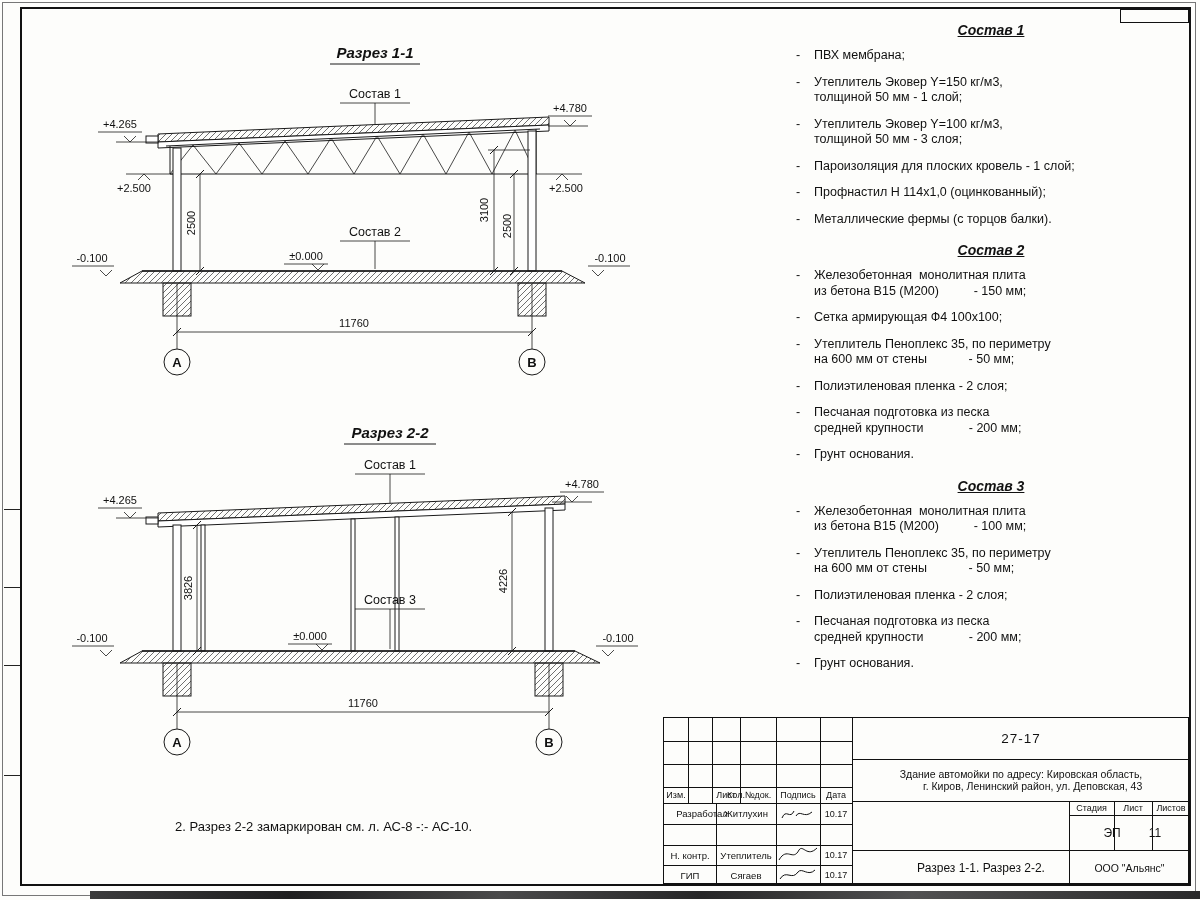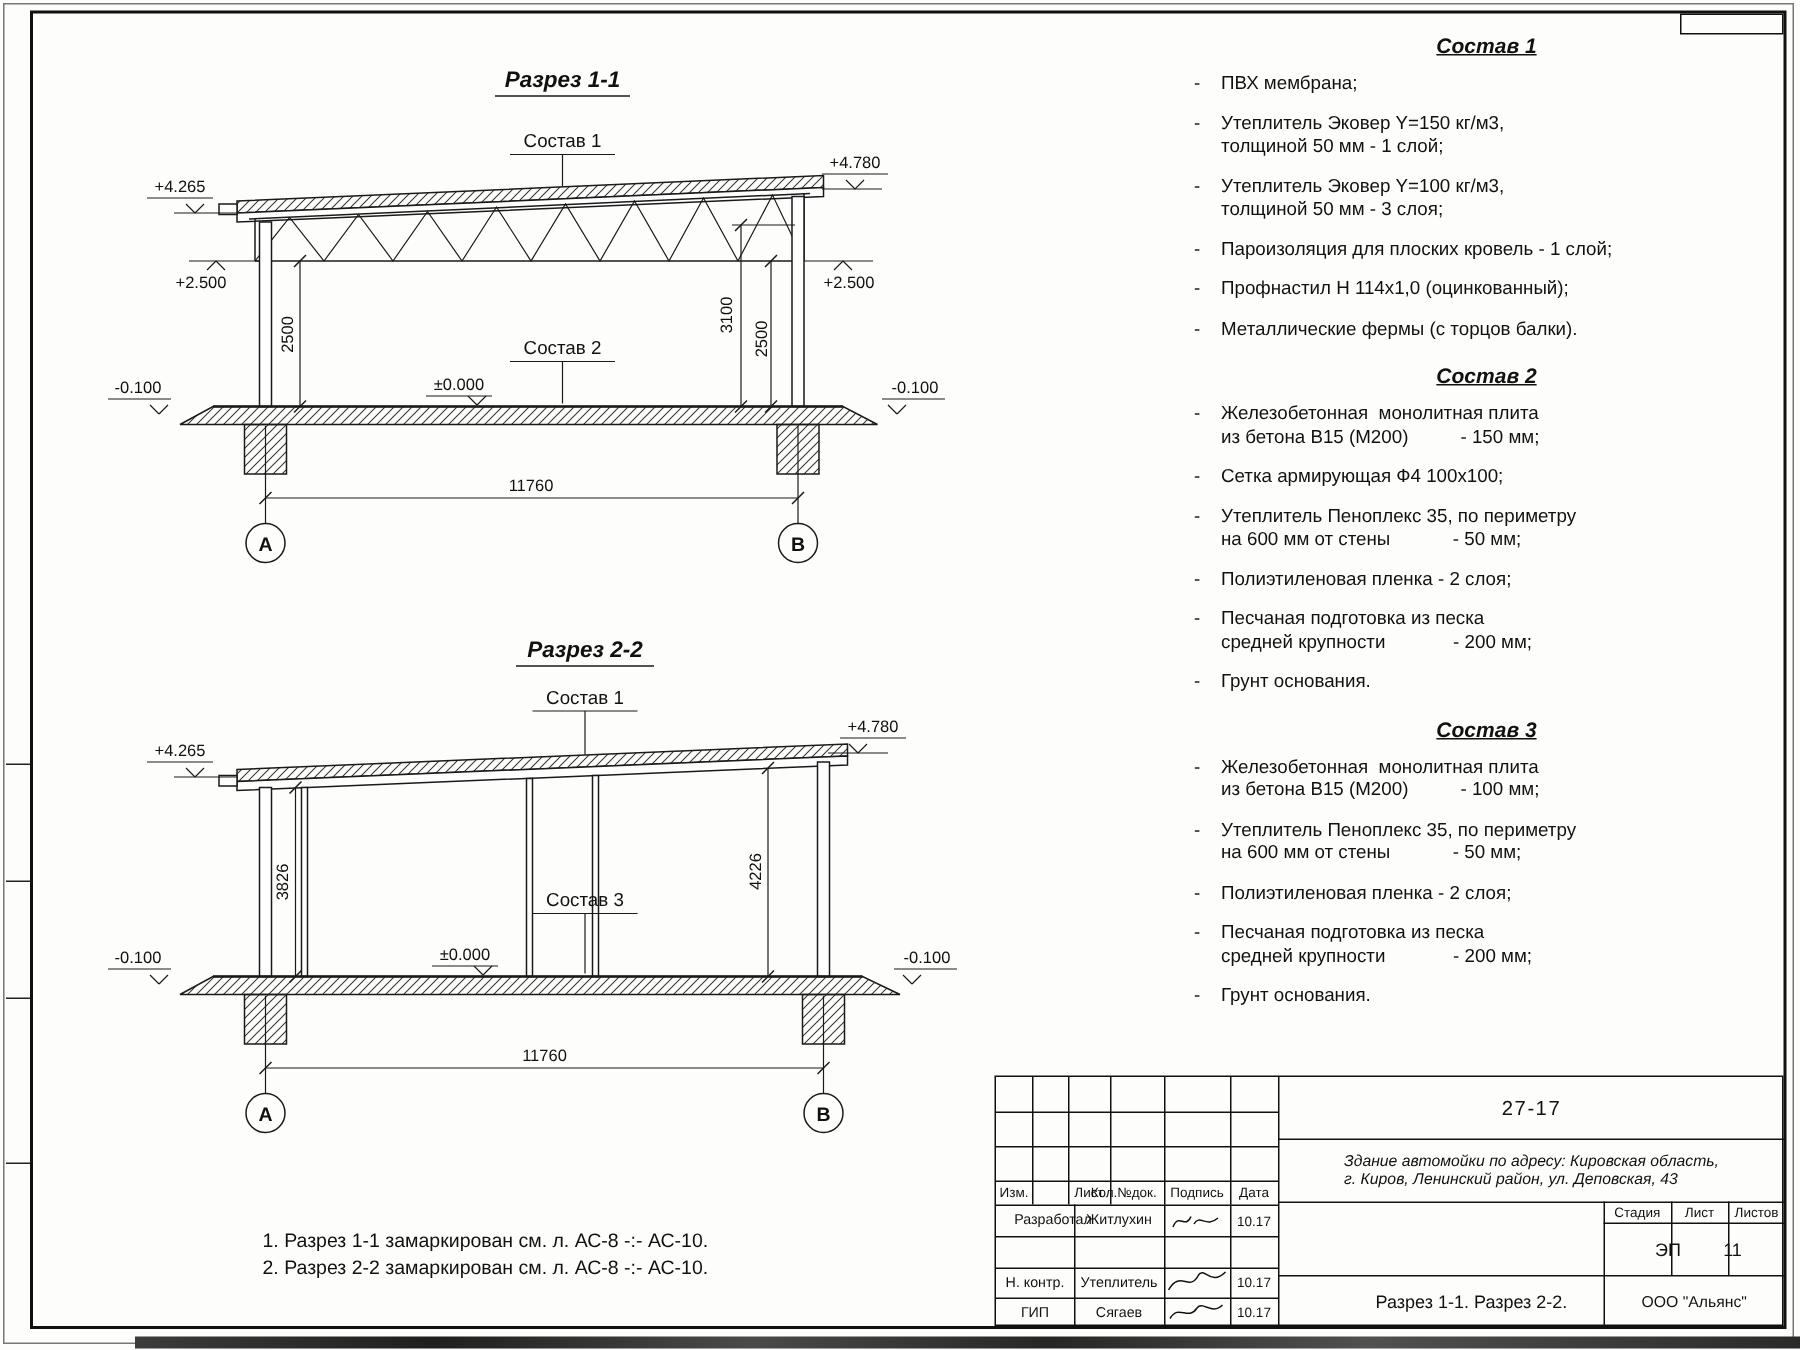--- a/index.html
+++ b/index.html
@@ -23,24 +23,24 @@
   .comps { position:absolute; left:792px; top:22px; width:398px; }
   .comp-title { font-size:14px; font-weight:bold; font-style:italic; text-decoration:underline; text-align:center; margin-bottom:10px; }
   .comp-block { margin-bottom:15px; }
   .comp-item { display:flex; margin-bottom:11px; font-size:12.5px; line-height:15.5px; }
   .comp-item .dash { width:22px; flex:none; text-align:left; padding-left:4px; }
   .ctext { white-space:pre-wrap; }
   .notes { position:absolute; left:175px; top:818px; font-size:13px; line-height:17.5px; }
   .tb { position:absolute; left:663px; top:717px; width:526px; height:167px; border:1.6px solid #111; }
   .vl { position:absolute; width:1px; background:#111; }
   .hl { position:absolute; height:1px; background:#111; }
-  .tbt { position:absolute; display:flex; align-items:center; justify-content:center; text-align:left; }
+  .tbt { position:absolute; display:flex; align-items:center; justify-content:center; text-align:right; }
   .f9  { font-size:9px; }  .f95 { font-size:9.5px; } .f10 { font-size:10.5px; }
   .f11 { font-size:11px; } .f12 { font-size:12px;padding-left:41px; }  .f13 { font-size:13.5px; letter-spacing:1px; }
-  .pre { white-space:pre-wrap;font-style:italic; }
+  .pre { white-space:pre-wrap; }
   .bottom-strip { position:absolute; left:90px; top:891px; width:1110px; height:8px;
     background:linear-gradient(90deg,#3c3c3c 0%,#1f1f1f 18%,#4a4a4a 37%,#262626 55%,#515151 74%,#2a2a2a 100%); }
 </style>
 </head>
 <body>
 
 <div class="frame-outer"></div>
 <div class="frame-inner"></div>
 
 <div class="margin-line" style="top:509px"></div>
@@ -269,21 +269,20 @@
     <circle cx="107" cy="324" r="13" fill="#fff" class="ln"></circle>
     <text x="107" y="329" class="daxis">А</text>
   </g>
   <g>
     <circle cx="479" cy="324" r="13" fill="#fff" class="ln"></circle>
     <text x="479" y="329" class="daxis">В</text>
   </g>
 </svg>
 
 <div class="notes">
-  <div>1. Разрез 1-1 замаркирован см. л. АС-8 -:- АС-10.</div>
   <div>2. Разрез 2-2 замаркирован см. л. АС-8 -:- АС-10.</div>
 </div>
 
 <div class="comps">
   <div class="comp-block">
     <div class="comp-title">Состав 1</div>
     <div class="comp-item">
         <span class="dash">-</span>
         <span class="ctext">ПВХ мембрана;</span>
       </div>

